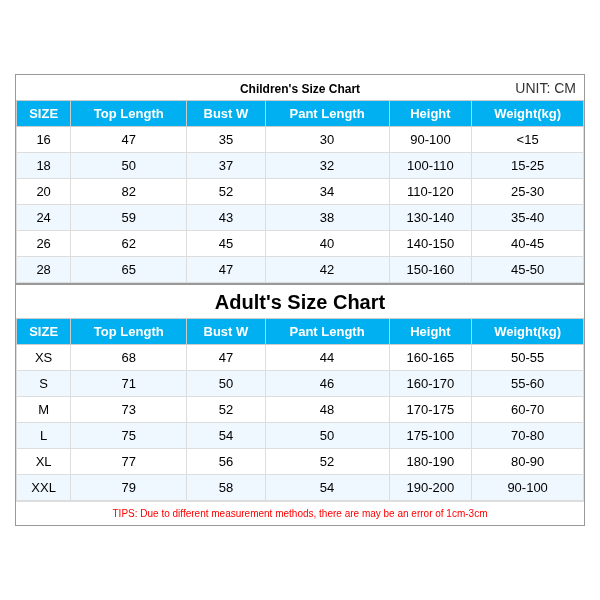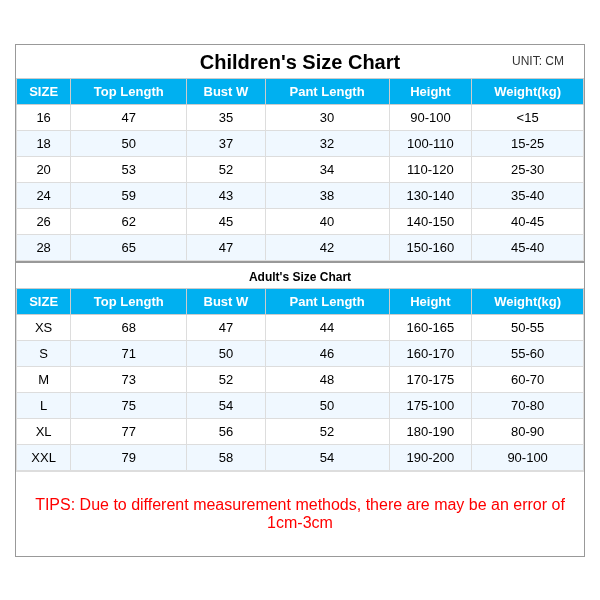--- a/index.html
+++ b/index.html
@@ -18,30 +18,30 @@
       border: 1px solid #999;
       background: #fff;
     }
     .section-header {
       background: #fff;
       text-align: center;
       padding: 6px 4px 4px 4px;
       position: relative;
     }
     .section-header .title {
-      font-size: 20px;
+      font-size: 12px;
       font-weight: bold;
       color: #000;
     }
     .section-header .unit {
       position: absolute;
-      right: 20px;
+      right: 8px;
       top: 50%;
       transform: translateY(-50%);
-      font-size: 12px;
+      font-size: 14px;
       color: #333;
     }
     table {
       width: 100%;
       border-collapse: collapse;
     }
     th {
       background: #00b0f0;
       color: #fff;
       padding: 5px 3px;
@@ -63,28 +63,28 @@
     tr:nth-child(odd) td {
       background: #fff;
     }
     .adult-section-header {
       background: #fff;
       text-align: center;
       padding: 6px 4px 4px 4px;
       border-top: 2px solid #999;
     }
     .adult-section-header .title {
-      font-size: 12px;
+      font-size: 20px;
       font-weight: bold;
       color: #000;
     }
     .tips {
       text-align: center;
-      padding: 24px 4px;
-      font-size: 16px;
+      padding: 6px 4px;
+      font-size: 10px;
       color: red;
       border-top: 1px solid #ddd;
     }
   </style>
 </head>
 <body>
 
 <div class="chart-container">
 
   <div class="section-header">
@@ -115,21 +115,21 @@
         <tr>
           <td>18</td>
           <td>50</td>
           <td>37</td>
           <td>32</td>
           <td>100-110</td>
           <td>15-25</td>
         </tr>
         <tr>
           <td>20</td>
-          <td>53</td>
+          <td>82</td>
           <td>52</td>
           <td>34</td>
           <td>110-120</td>
           <td>25-30</td>
         </tr>
         <tr>
           <td>24</td>
           <td>59</td>
           <td>43</td>
           <td>38</td>
@@ -143,21 +143,21 @@
           <td>40</td>
           <td>140-150</td>
           <td>40-45</td>
         </tr>
         <tr>
           <td>28</td>
           <td>65</td>
           <td>47</td>
           <td>42</td>
           <td>150-160</td>
-          <td>45-40</td>
+          <td>45-50</td>
         </tr>
       </tbody>
   </table>
 
   <div class="adult-section-header">
     <span class="title">Adult's Size Chart</span>
   </div>
 
   <table>
     <thead>

